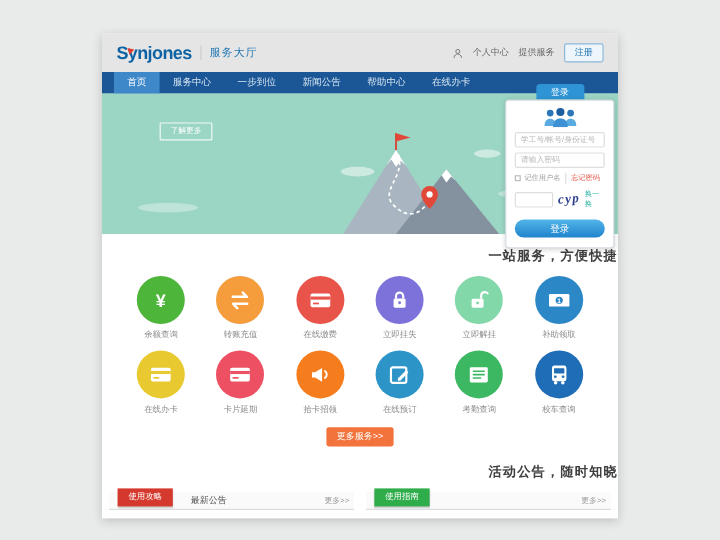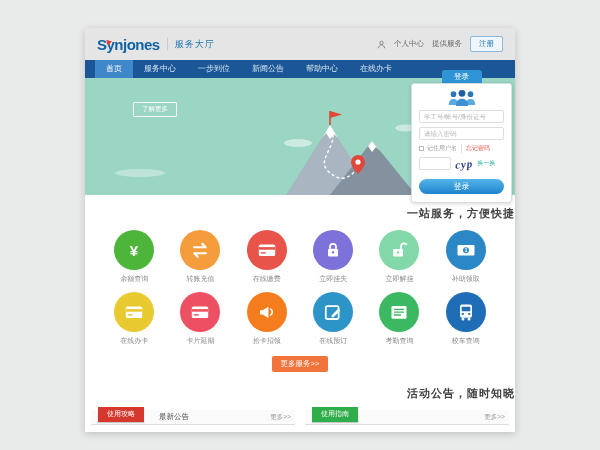--- a/index.html
+++ b/index.html
@@ -31,21 +31,21 @@
   .hero { position:relative; height:117px; background:var(--hero-mint); }
   .hero-text { position:absolute; left:48px; top:15px; z-index:1; }
   .hero-title { font-size:14px; color:#fff; font-weight:600; letter-spacing:2.5px; }
   .hero-sub { font-size:7.5px; color:rgba(255,255,255,.92); margin-top:7px; letter-spacing:1.5px; }
   .hero-cta { margin-top:9px; background:transparent; border:1px solid rgba(255,255,255,.85); color:#fff;
               font-size:6.5px; padding:2px 8px; border-radius:1px; cursor:pointer; }
   .cloud { position:absolute; background:rgba(255,255,255,.35); border-radius:50%; }
   .mountains { position:absolute; left:193px; bottom:0; }
 
   
-  .login { position:absolute; right:3px; top:-8px; width:101px; z-index:3; }
+  .login { position:absolute; right:3px; top:-8px; width:91px; z-index:3; }
   .login-tab { width:40px; height:13px; margin:0 auto; background:#2f94d6; color:#fff; font-size:7.5px;
                text-align:center; line-height:13px; border-radius:3px 3px 0 0; cursor:pointer; }
   .login-body { background:#fff; border:1px solid #d5dde3; border-radius:3px; padding:5px 7px 8px;
                 box-shadow:0 1px 4px rgba(0,0,0,.15); }
   .users-icon { display:block; margin:0 auto 4px; }
   .login-body input { display:block; width:100%; height:13px; border:1px solid #ddd; border-radius:2px;
                       font-size:6.5px; padding:0 4px; margin-bottom:4px; color:#555; outline:none; }
   .login-body input::placeholder { color:#b8b8b8; }
   .remember-row { display:flex; align-items:center; font-size:6px; color:#999; margin:0 0 4px; }
   .cb { width:5px; height:5px; border:1px solid #bbb; background:#fff; margin-right:3px; cursor:pointer; }
@@ -64,21 +64,21 @@
   .svc-grid { display:flex; flex-wrap:wrap; padding:0 16px; }
   .svc { width:16.666%; display:flex; flex-direction:column; align-items:center; margin-bottom:8px; cursor:pointer; }
   .svc-circle { width:40px; height:40px; border-radius:50%; display:flex; align-items:center; justify-content:center; }
   .svc-circle svg { width:20px; height:20px; }
   .svc-label { font-size:7px; color:#8a8a8a; margin-top:4px; white-space:nowrap; }
   .more-btn { display:block; margin:2px auto 0; background:var(--btn-orange); color:#fff; border:none;
               border-radius:2px; font-size:7.5px; padding:3px 9px; cursor:pointer; }
 
   
   .announce .sec-title { padding:14px 0 9px; }
-  .panels { display:flex; gap:10px; padding:0 6px;font-family:Liberation Mono, monospace; }
+  .panels { display:flex; gap:10px; padding:0 6px; }
   .panel { flex:1; }
   .panel-bar { position:relative; height:15px; background:#fafafa; border-bottom:1px solid #ddd;
                display:flex; align-items:center; }
   .ribbon { position:absolute; left:7px; top:-3px; height:15px; line-height:15px; padding:0 9px;
             color:#fff; font-size:7px; box-shadow:0 1px 1px rgba(0,0,0,.2); }
   .panel-tab { margin-left:68px; font-size:7.5px; color:#555; cursor:pointer; }
   .panel-more { margin-left:auto; margin-right:4px; font-size:6.5px; color:#999; cursor:pointer; }
 </style>
 </head>
 <body>

